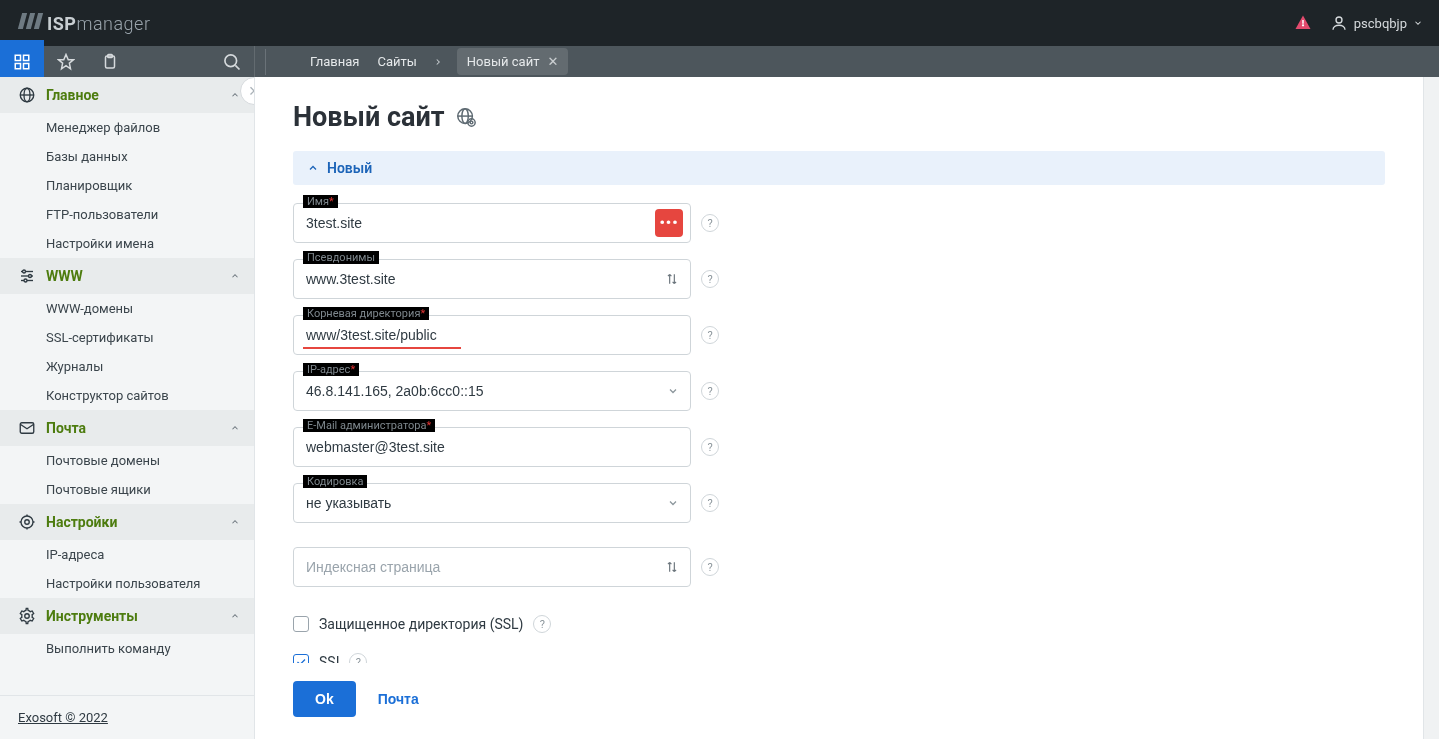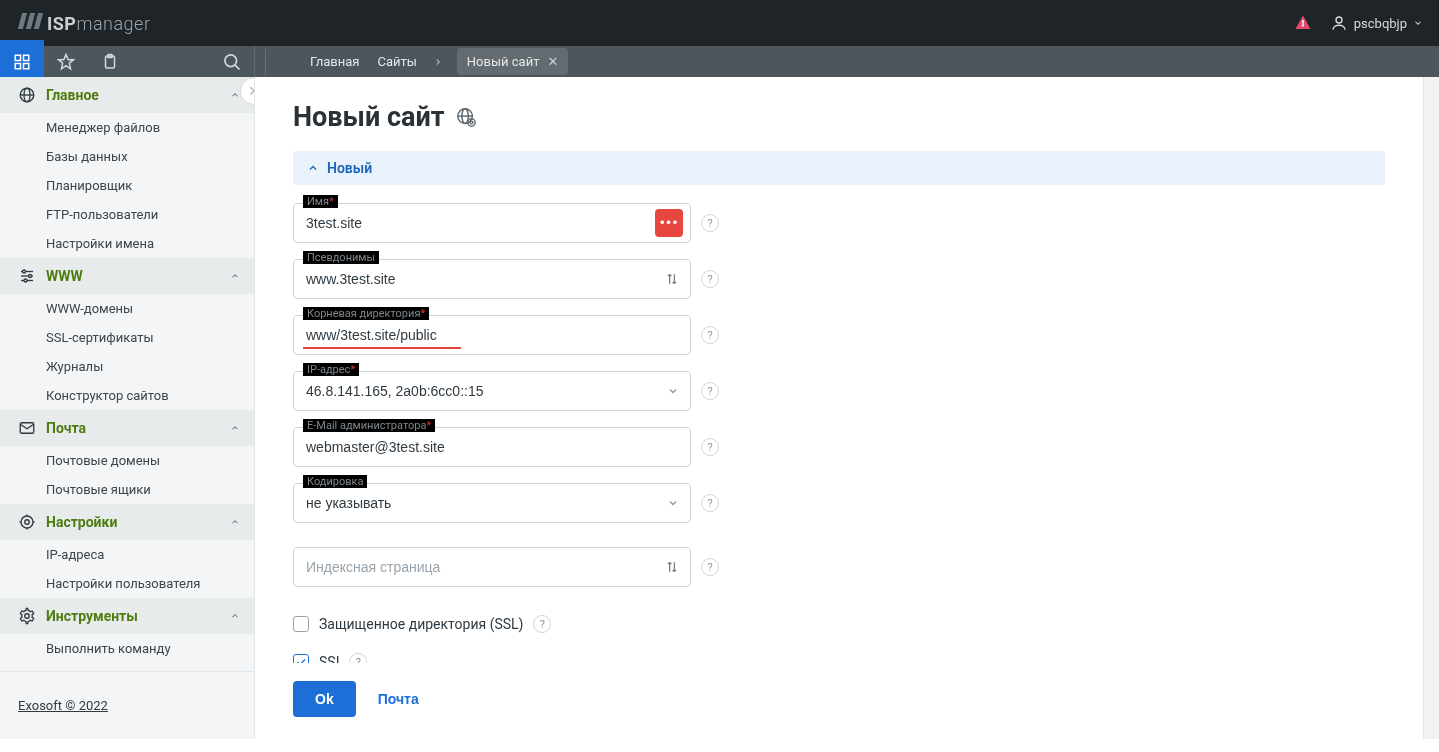--- a/index.html
+++ b/index.html
@@ -31,21 +31,21 @@
 
 .layout { display: flex; height: calc(100vh - 90px); position: relative; }
 
 
 .sidebar { width: 255px; background: #f3f5f6; border-right: 1px solid #e1e5e8; overflow-y: auto; display: flex; flex-direction: column; position: relative; }
 .sidebar-scroll { flex: 1; overflow-y:auto; }
 .sidebar-group { }
 .sidebar-group-header { display: flex; align-items: center; gap: 10px; padding: 9px 14px 9px 18px; font-weight: 700; font-size: 14px; color: #4d7c0f; cursor: pointer; background: #e8ebec; }
 .sidebar-group-header .chev { margin-left: auto; font-size: 11px; color: #6d777e; }
 .sidebar-item { padding: 7px 14px 7px 46px; font-size: 13px; color: #3b454c; cursor: pointer; }
-.sidebar-footer { padding: 26px 18px; border-top: 1px solid #e1e5e8; font-size: 13px; }
+.sidebar-footer { padding: 14px 18px; border-top: 1px solid #e1e5e8; font-size: 13px; }
 .sidebar-footer a { color: #2f3a42; text-decoration: underline; }
 
 .sidebar-collapse-btn { position: absolute; right: -14px; top: 0px; width: 28px; height: 28px; border-radius: 50%; background: #fff; border: 1px solid #d6dadd; display: flex; align-items: center; justify-content: center; cursor: pointer; z-index: 5; color: #aab2b8; font-size: 14px; }
 
 
 .main { flex: 1; overflow-y: auto; padding: 24px 38px 0 38px; position: relative; }
 .page-title { display: flex; align-items: center; gap: 10px; font-size: 27px; font-weight: 700; color: #2b3138; margin-bottom: 18px; }
 .page-title svg { width: 22px; height: 22px; stroke: #5e6a72; }
 
 .section-header { display: flex; align-items: center; gap: 8px; padding: 9px 14px; background: #e9f1fb; border-radius: 3px; color: #1c64b8; font-weight: 600; font-size: 14px; margin-bottom: 18px; cursor: pointer; }

